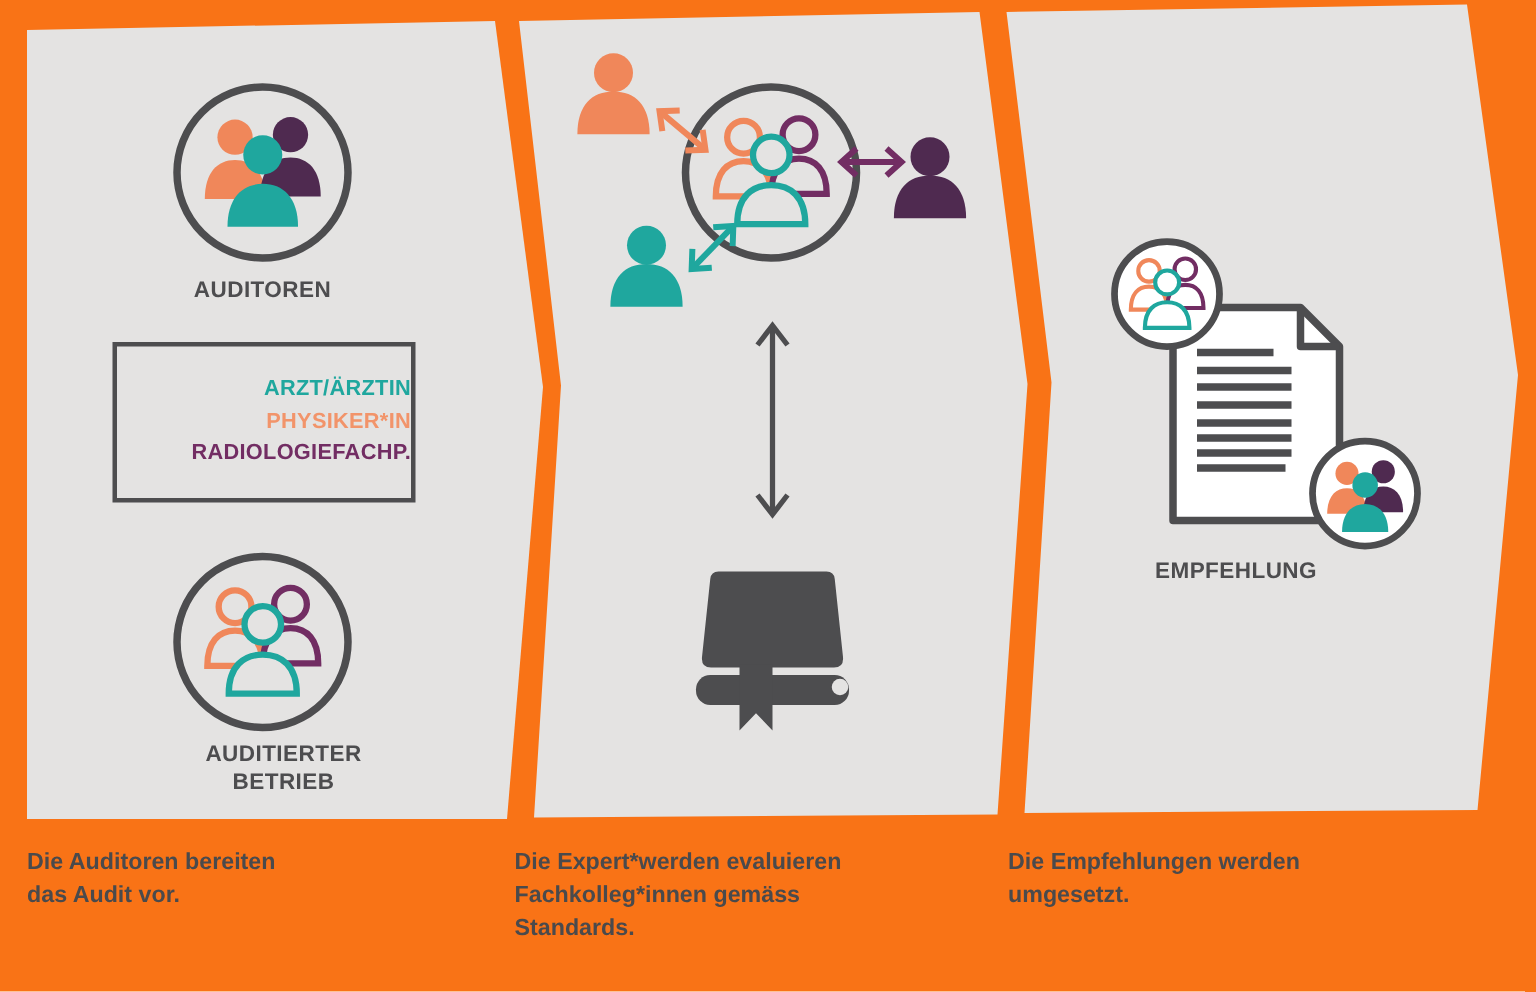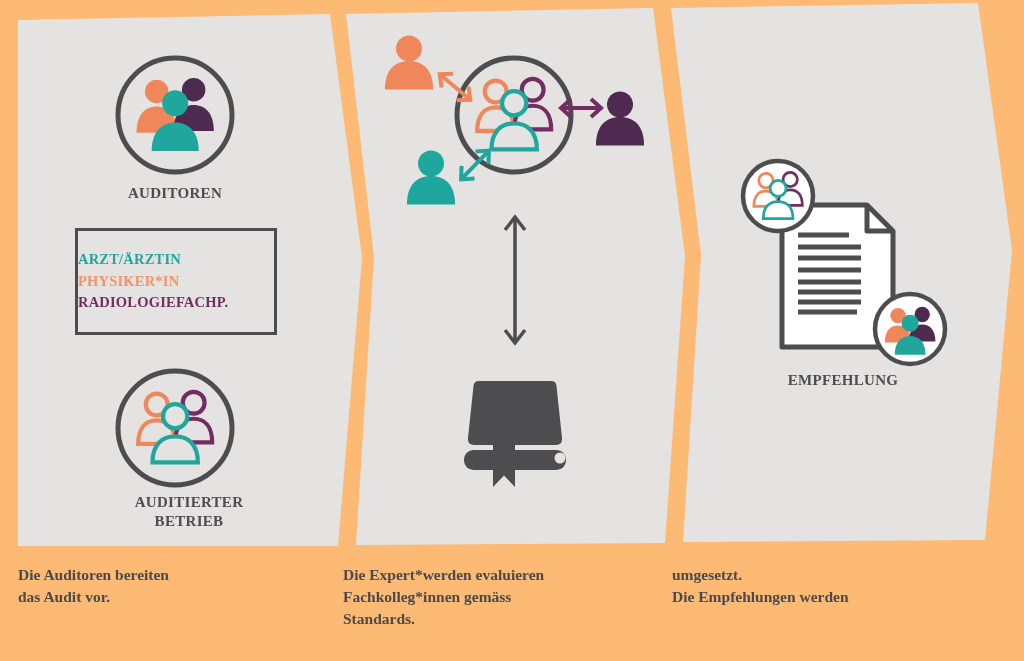--- a/index.html
+++ b/index.html
@@ -1,20 +1,20 @@
 <!DOCTYPE html>
 <html style="--panel_bg: #e4e3e2; --dark: #4d4d4f; --orange: #f0875a; --orange-light: #f2946a; --teal: #1fa79e; --purple: #4f2a50; --plum: #722d63; --caption: #4a4a4c;"><head>
 <meta charset="utf-8">
 <style>
   html,body{margin:0;padding:0;background:#ffffff;}
   .stage{
     position:relative;
     width:1024px;height:661px;
-    background:#fdba74;
-    font-family:Liberation Serif, serif;
+    background:#f97316;
+    font-family:Liberation Sans, sans-serif;
     overflow:hidden;
   }
   .abs{position:absolute;}
   
   .f-orange{fill:var(--orange);}
   .f-teal{fill:var(--teal);}
   .f-purple{fill:var(--purple);}
   .f-dark{fill:var(--dark);}
   .f-bg{fill:var(--panel_bg);}
   .fn{fill:none;}
@@ -47,21 +47,21 @@
     line-height:22px;
   }
   .roles-box{
     position:absolute;
     left:75px;top:228px;
     width:202px;height:107px;
     box-sizing:border-box;
     border:3.5px solid var(--dark);
     background:var(--panel_bg);
     display:flex;flex-direction:column;
-    align-items:flex-start;justify-content:center;
+    align-items:flex-end;justify-content:center;
     font-weight:bold;font-size:14.5px;line-height:21.5px;
     text-align:center;letter-spacing:.2px;
   }
   .c-teal{color:var(--teal);}
   .c-orange{color:var(--orange-light);}
   .c-plum{color:var(--plum);}
   .arrow{position:absolute;}
 </style>
 </head>
 <body>
@@ -195,29 +195,29 @@
     <g transform="translate(10.5,13.5) scale(0.55)">
       <circle cx="30" cy="22" r="14" class="f-orange"></circle>
       <path class="f-orange" d="M6 71 C6 50 16 40 30 40 C44 40 54 50 54 71 Z"></path>
       <circle cx="74" cy="20" r="14" class="f-purple"></circle>
       <path class="f-purple" d="M50 69 C50 48 60 38 74 38 C88 38 98 48 98 69 Z"></path>
       <circle cx="52" cy="36" r="15.5" class="f-teal"></circle>
       <path class="f-teal" d="M24 93 C24 70 36 59 52 59 C68 59 80 70 80 93 Z"></path>
     </g>
   </svg>
 
-  <div class="lbl" style="left:739px;top:371px;width:208px;">EMPFEHLUNG</div>
+  <div class="lbl" style="left:720px;top:371px;width:208px;">EMPFEHLUNG</div>
 
   <div class="caption" style="left:18px;width:310px;">
     <div>Die Auditoren bereiten</div>
     <div>das Audit vor.</div>
   </div>
   <div class="caption" style="left:343px;width:320px;">
     <div>Die Expert*werden evaluieren</div>
     <div>Fachkolleg*innen gemäss</div>
     <div>Standards.</div>
   </div>
   <div class="caption" style="left:672px;width:320px;">
+    <div>Die Empfehlungen werden</div>
     <div>umgesetzt.</div>
-    <div>Die Empfehlungen werden</div>
   </div>
 
 </div>
 
 </body></html>

